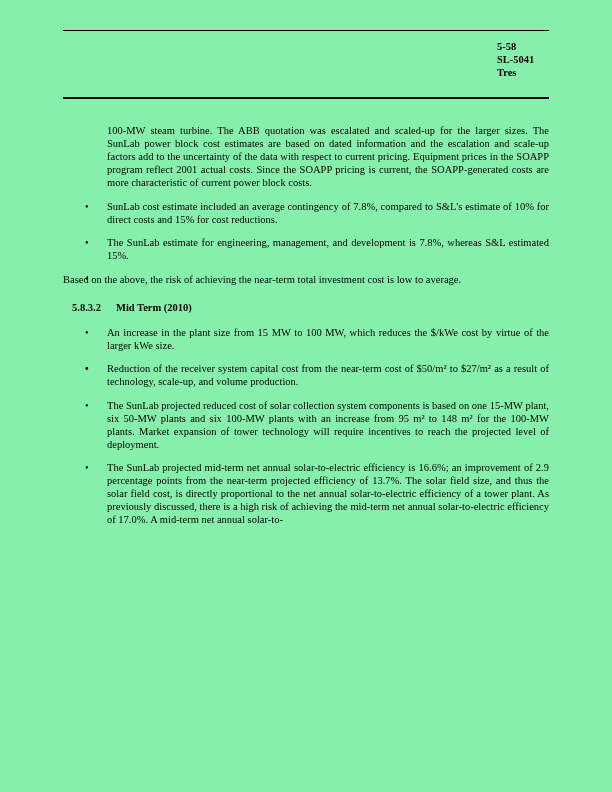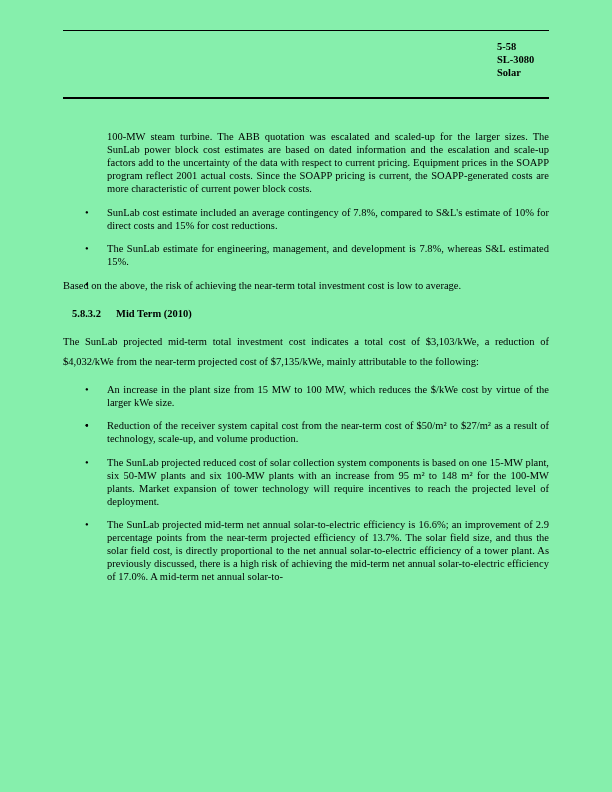--- a/index.html
+++ b/index.html
@@ -15,21 +15,21 @@
   }
   .rule { position:absolute; left:63px; right:63px; }
   .rule-thin  { top:30px; border-top:1.2px solid #000; }
   .rule-thick { top:97px; border-top:2.4px solid #000; }
   .header-block {
     position:absolute; left:497px; top:40px;
     font-weight:bold; line-height:13px;
     white-space:nowrap;
   }
   .content {
-    position:absolute; left:63px; top:130px;
+    position:absolute; left:63px; top:124px;
     width:486px;
   }
   .content p {
     margin:0 0 11px 0;
     text-align:justify;
     line-height:13px;
   }
   .content p.indent { margin-left:44px; }
   .content p.spaced { line-height:20px; }
   ul.bullets {
@@ -56,22 +56,22 @@
 </style>
 </head>
 <body>
 
 <div class="page">
 
   <div class="rule rule-thin"></div>
 
   <div class="header-block">
     <div>5-58</div>
-    <div>SL-3080</div>
-    <div>Solar</div>
+    <div>SL-5041</div>
+    <div>Tres</div>
   </div>
 
   <div class="rule rule-thick"></div>
 
   <div class="content">
 
     <p class="indent">100-MW steam turbine. The ABB quotation was escalated and scaled-up for the larger sizes. The SunLab power block cost estimates are based on dated information and the escalation and scale-up factors add to the uncertainty of the data with respect to current pricing. Equipment prices in the SOAPP program reflect 2001 actual costs. Since the SOAPP pricing is current, the SOAPP-generated costs are more characteristic of current power block costs.</p>
 
     <ul class="bullets">
       <li>
@@ -86,21 +86,20 @@
         <span class="marker">•</span>
       </li>
     </ul>
 
     <p>Based on the above, the risk of achieving the near-term total investment cost is low to average.</p>
 
     <div class="heading">
       <span class="h-num">5.8.3.2</span><span>Mid Term (2010)</span>
     </div>
 
-    <p class="spaced">The SunLab projected mid-term total investment cost indicates a total cost of $3,103/kWe, a reduction of $4,032/kWe from the near-term projected cost of $7,135/kWe, mainly attributable to the following:</p>
 
     <ul class="bullets">
       <li>
         <span class="marker">•</span>
         <span>An increase in the plant size from 15 MW to 100 MW, which reduces the $/kWe cost by virtue of the larger kWe size.</span>
       </li>
       <li>
         <span class="marker">•</span>
       </li>
       <li>

